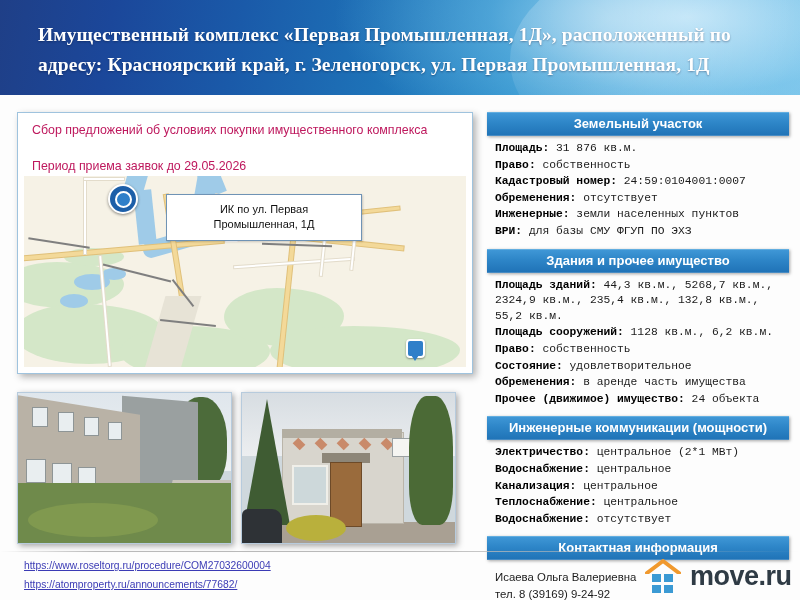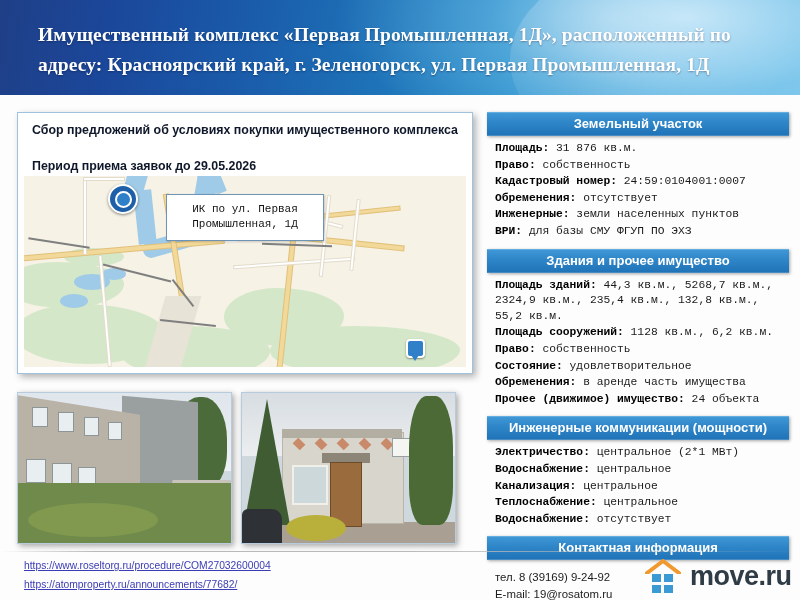--- a/index.html
+++ b/index.html
@@ -38,21 +38,21 @@
   .map-card{
     position:absolute;left:17px;top:112px;width:456px;height:262px;
     background:#ffffff;
     border:1px solid #9fc3de;
     box-shadow:3px 3px 7px rgba(0,0,0,.30);
     box-sizing:border-box;
   }
   .map-caption{
     position:absolute;left:0;top:0;width:100%;box-sizing:border-box;
     padding:9px 12px 6px 14px;
-    color:#0f172a;font-weight:bold;font-size:12.4px;line-height:16.5px;
+    color:#be185d;font-weight:normal;font-size:12.4px;line-height:16.5px;
     background:#ffffff;
   }
   .map-caption .line3{display:block;margin-top:19px;}
   .map-area{
     position:absolute;left:6px;top:63px;right:6px;bottom:6px;
     overflow:hidden;background:#f4f0e4;
   }
 
   
   .map-bg{position:absolute;inset:0;background:#f6f2e6;}
@@ -81,22 +81,22 @@
     content:"";position:absolute;left:3px;top:14px;border-left:4px solid transparent;
     border-right:4px solid transparent;border-top:6px solid #2f7fc9;
   }
   .map-mark-pink{
     position:absolute;left:200px;top:55px;width:13px;height:9px;border-radius:2px;
     background:#cf4b9b;border:1px solid #ffffff;
   }
   .map-callout{
     position:absolute;left:142px;top:18px;width:154px;
     background:#ffffff;border:1px solid #6f93b5;
-    padding:7px 1px 8px;text-align:center;
-    font-family:Liberation Mono, monospace;font-size:11px;line-height:15px;color:#111;
+    padding:7px 20px 8px;text-align:center;
+    font-family:Liberation Sans, sans-serif;font-size:11px;line-height:15px;color:#111;
     box-shadow:1px 1px 2px rgba(0,0,0,.18);
   }
 
   
   .photo{
     position:absolute;top:392px;height:152px;
     border:1px solid #b7cbdd;background:#cfd8dd;
     box-shadow:2px 2px 6px rgba(0,0,0,.35);
     overflow:hidden;box-sizing:border-box;
   }
@@ -302,20 +302,21 @@
       <div class="row"><b>Водоснабжение:</b><span> центральное</span></div>
       <div class="row"><b>Канализация:</b><span>  центральное</span></div>
       <div class="row"><b>Теплоснабжение:</b><span> центральное</span></div>
       <div class="row"><b>Водоснабжение:</b><span> отсутствует</span></div>
     </div>
 
     <div class="gap"></div>
 
     <div class="sec-head">Контактная информация</div>
     <div class="contact-body">
+      <div>Исаева Ольга Валериевна</div>
       <div>тел. 8 (39169)  9-24-92</div>
       <div>E-mail: 19@rosatom.ru</div>
     </div>
   </div>
 
   <div class="footer-rule"></div>
   <div class="footer-links">
     <a href="#">https://www.roseltorg.ru/procedure/COM27032600004</a>
     <a href="#">https://atomproperty.ru/announcements/77682/</a>
   </div>

